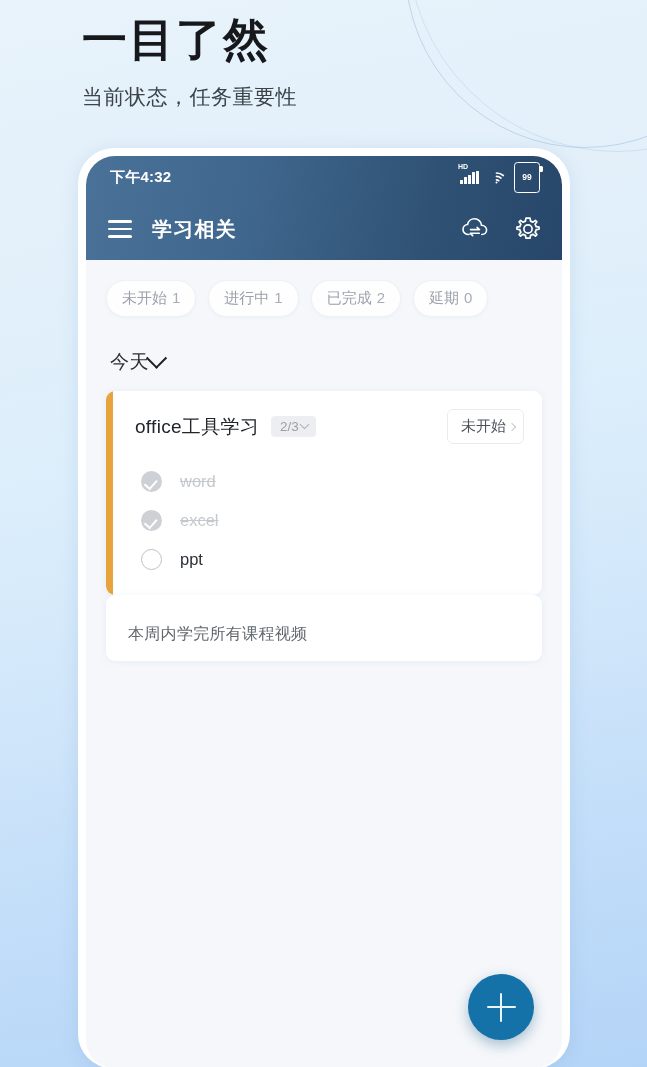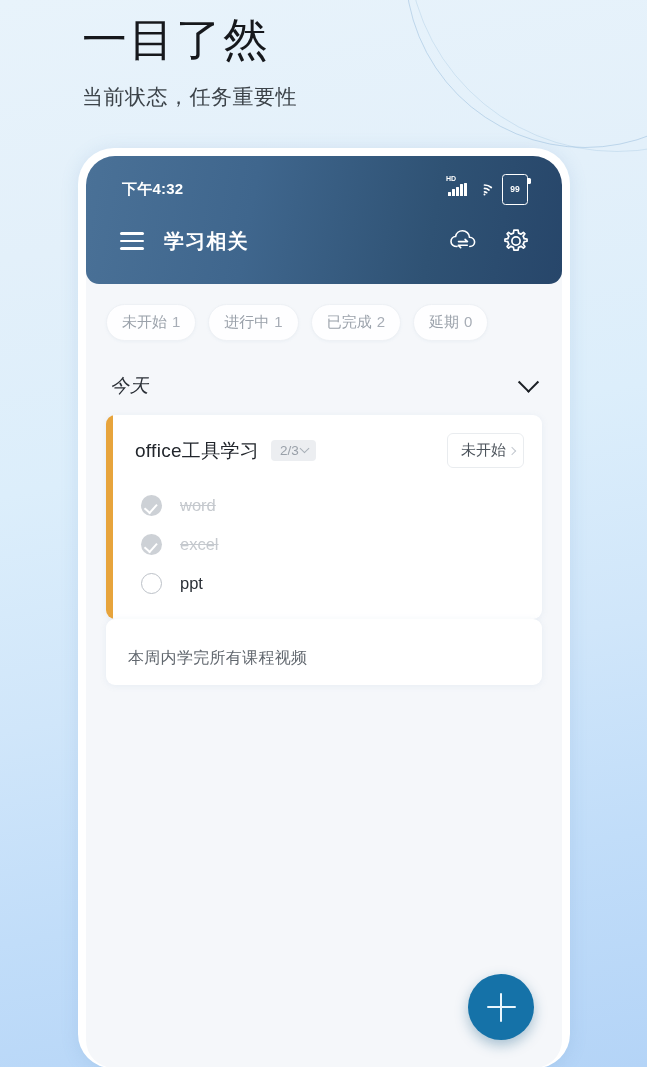--- a/index.html
+++ b/index.html
@@ -20,21 +20,21 @@
   .deco-arc2 {
     position:absolute; top:-268px; right:-180px;
     width:420px; height:420px; border-radius:50%;
     border:1.4px solid rgba(150,188,218,0.30);
     pointer-events:none;
   }
 
   
   .hero { position:absolute; left:82px; top:10px; width:500px; }
   .hero-title {
-    font-size:45px; font-weight:400; color:#16181c;
+    font-size:45px; font-weight:700; color:#16181c;
     letter-spacing:2px; line-height:1.32;
   }
   .hero-sub {
     margin-top:14px; font-size:21px; color:#3c4349;
     letter-spacing:0.5px; font-weight:400;
   }
 
   
   .phone {
     position:absolute; left:78px; top:148px;
@@ -48,21 +48,21 @@
     width:100%; height:100%;
     background:#f5f7fa;
     border-radius:29px 29px 28px 28px;
     overflow:hidden; position:relative;
     display:flex; flex-direction:column;
   }
 
   
   .phone-header {
     background:linear-gradient(100deg,#4a7197 0%,#3f668d 35%,#2f5274 72%,#27466a 100%);
-    padding:12px; flex:0 0 auto;border-radius:13px;
+    padding:0; flex:0 0 auto;
   }
   .statusbar {
     height:42px; display:flex; align-items:center;
     justify-content:space-between; padding:0 22px 0 24px;
     color:#ffffff;
   }
   .status-time { font-size:15px; font-weight:700; letter-spacing:0.2px; }
   .status-icons { display:flex; align-items:center; gap:9px; }
   .sig-wrap { display:flex; align-items:flex-end; position:relative; }
   .hd-label {
@@ -104,22 +104,22 @@
     background:#fefeff; border-radius:20px; border:1px solid #eef1f5;
     padding:8px 15px; font-size:15px; color:#9ba2ab; white-space:nowrap;
     box-shadow:0 1px 3px rgba(120,150,185,0.07); cursor:pointer;
   }
   .chip .cnum { margin-left:5px; color:#a7adb6; }
 
   .scroll-body { flex:1 1 auto; overflow:hidden; position:relative; }
 
   
   .section-head {
-    display:flex; align-items:center; justify-content:space-between;
-    padding:18px 26px 16px 24px; cursor:pointer;font-style:italic;
+    display:flex; align-items:center; justify-content:flex-start;
+    padding:18px 26px 16px 24px; cursor:pointer;
   }
   .section-title { font-size:19px; color:#2a2f36; letter-spacing:0.5px; }
   .chev-down {
     width:15px; height:15px; border-right:2.4px solid #1b1f24;
     border-bottom:2.4px solid #1b1f24; transform:rotate(45deg) translate(-3px,-3px);
   }
 
   
   .card {
     margin:0 20px 0 20px; background:#fff; border-radius:9px;

